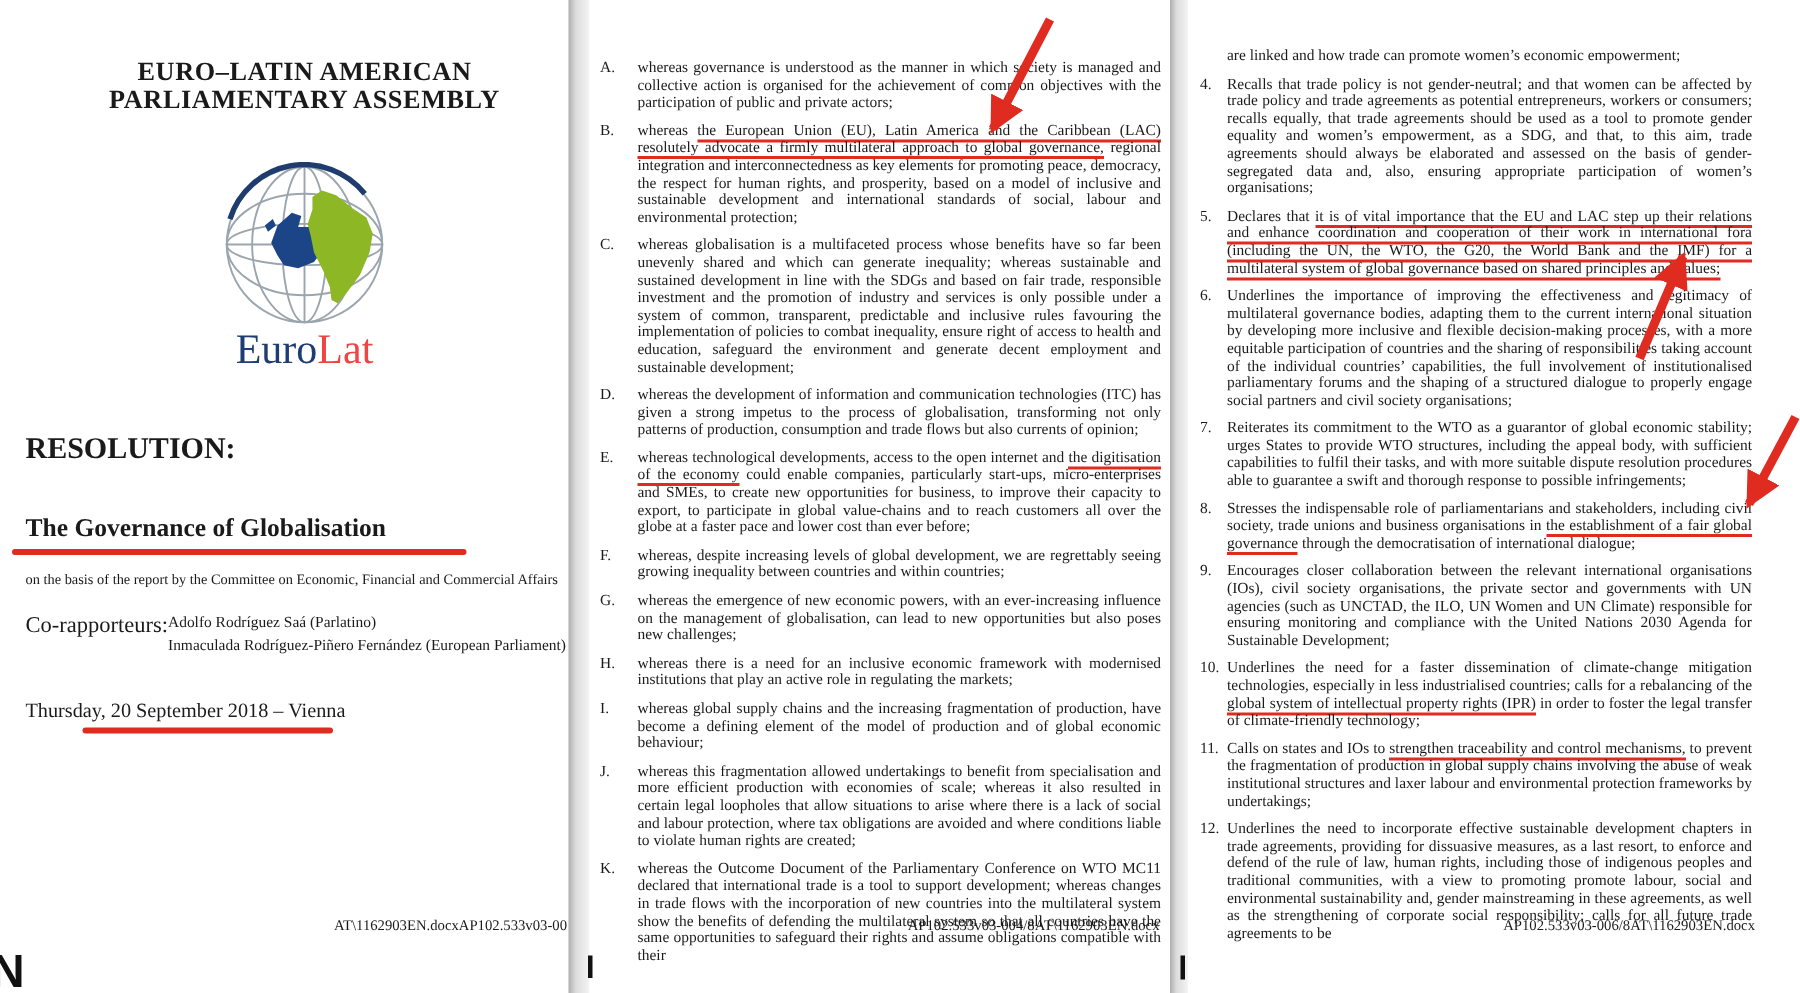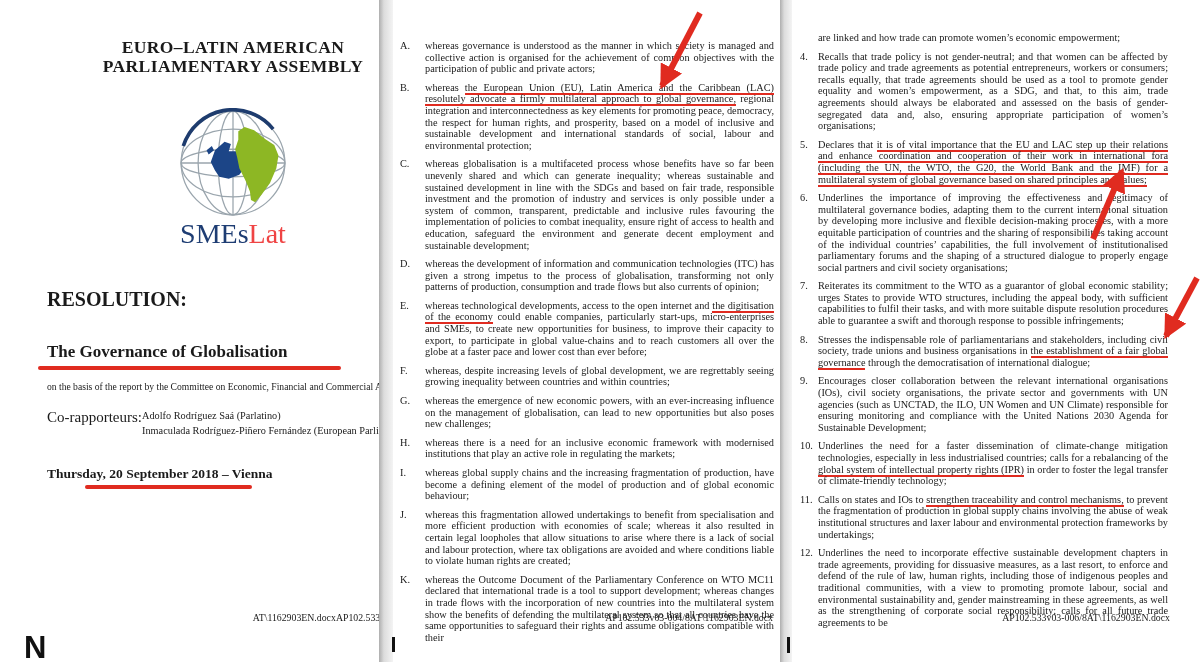--- a/index.html
+++ b/index.html
@@ -1,41 +1,41 @@
 <!DOCTYPE html>
 <html><head>
 <meta charset="utf-8">
 <style>
   html,body{margin:0;padding:0;}
   body{
     width:1200px;height:662px;position:relative;overflow:hidden;
     background:#ffffff;font-family:"Liberation Serif","DejaVu Serif",serif;color:#1a1a1a;
   }
   .page{position:absolute;top:0;height:662px;background:#ffffff;}
-  #page1{left:0;width:379px;margin-left:30px;}
+  #page1{left:0;width:379px;}
   #page2{left:393px;width:387px;}
   #page3{left:792px;width:408px;}
   .gap{position:absolute;top:0;bottom:0;background:linear-gradient(to right,#aeaeae 0%,#dcdcdc 35%,#f4f4f4 100%);}
   #gap1{left:379px;width:14px;}
   #gap2{left:780px;width:12px;}
 
   
   .p1-header{position:absolute;left:25px;top:38px;width:356px;text-align:center;
     font-weight:bold;font-size:17.5px;line-height:19px;letter-spacing:.4px;}
   .logo-wrap{position:absolute;left:25px;top:108px;width:356px;text-align:center;}
   .logo-text{position:absolute;left:25px;top:218px;width:356px;text-align:center;
     font-size:28px;font-weight:normal;}
   .logo-text .euro{color:#1e3d73;}
   .logo-text .lat{color:#ef4444;}
   .p1-resolution{position:absolute;left:17px;top:288px;font-weight:bold;font-size:20px;}
   .p1-title{position:absolute;left:17px;top:342px;font-weight:bold;font-size:17px;}
   .p1-basis{position:absolute;left:17px;top:381px;width:356px;font-size:9.6px;}
   .p1-corap-label{position:absolute;left:17px;top:409px;font-size:15px;text-align:right;}
   .p1-corap-names{position:absolute;left:112px;top:409px;font-size:10.3px;line-height:14.5px;}
-  .p1-date{position:absolute;left:17px;top:466px;font-weight:bold;font-size:13.5px;}
+  .p1-date{position:absolute;left:17px;top:466px;font-weight:normal;font-size:13.5px;}
   .red-mark{position:absolute;background:#e02b20;border-radius:2px;}
   #u-title{left:8px;top:366px;width:303px;height:4px;}
   #u-date{left:55px;top:485px;width:167px;height:4px;}
 
   
   .content{position:absolute;}
   #page2 .content{top:40px;left:7px;width:374px;}
   #page3 .content{top:32px;left:8px;width:368px;}
   .para{position:relative;text-align:justify;font-size:10.3px;line-height:11.6px;margin:0 0 7px 0;}
   #page2 .para{padding-left:25px;}
@@ -76,21 +76,21 @@
         <ellipse cx="52" cy="52" rx="49" ry="13"></ellipse>
         <line x1="3" y1="52" x2="101" y2="52"></line>
         <line x1="52" y1="3" x2="52" y2="101"></line>
       </g>
       <path d="M5,36 A49,49 0 0 1 90,20" fill="none" stroke="#1e3c6e" stroke-width="3.4"></path>
       <path d="M31,51 l4,-11 l9,-8 l6,2 l-2,7 l8,0 l6,6 l2,8 l-6,8 l-10,4 l-9,-2 l-4,-6 z M27,40 l5,-4 l2,4 l-5,4 z" fill="#1c4587"></path>
       <path d="M57,22 l6,-4 l9,3 l10,8 l9,6 l4,10 l-2,12 l-6,14 l-8,11 l-6,7 l-4,-2 l-1,-8 l-4,-10 l-6,-12 l-2,-10 l-2,-8 l3,-9 z" fill="#8db724"></path>
     </svg>
   </div>
   <div class="logo-text">
-    <span class="euro">SMEs</span><span class="lat">Lat</span>
+    <span class="euro">Euro</span><span class="lat">Lat</span>
   </div>
 
   <div class="p1-resolution">RESOLUTION:</div>
   <div class="p1-title">The Governance of Globalisation</div>
   <div class="red-mark" id="u-title"></div>
   <div class="p1-basis">on the basis of the report by the Committee on Economic, Financial and Commercial Affairs</div>
   <div class="p1-corap-label">Co-rapporteurs:</div>
   <div class="p1-corap-names">
     <div>Adolfo Rodríguez Saá (Parlatino)</div>
     <div>Inmaculada Rodríguez-Piñero Fernández (European Parliament)</div>

